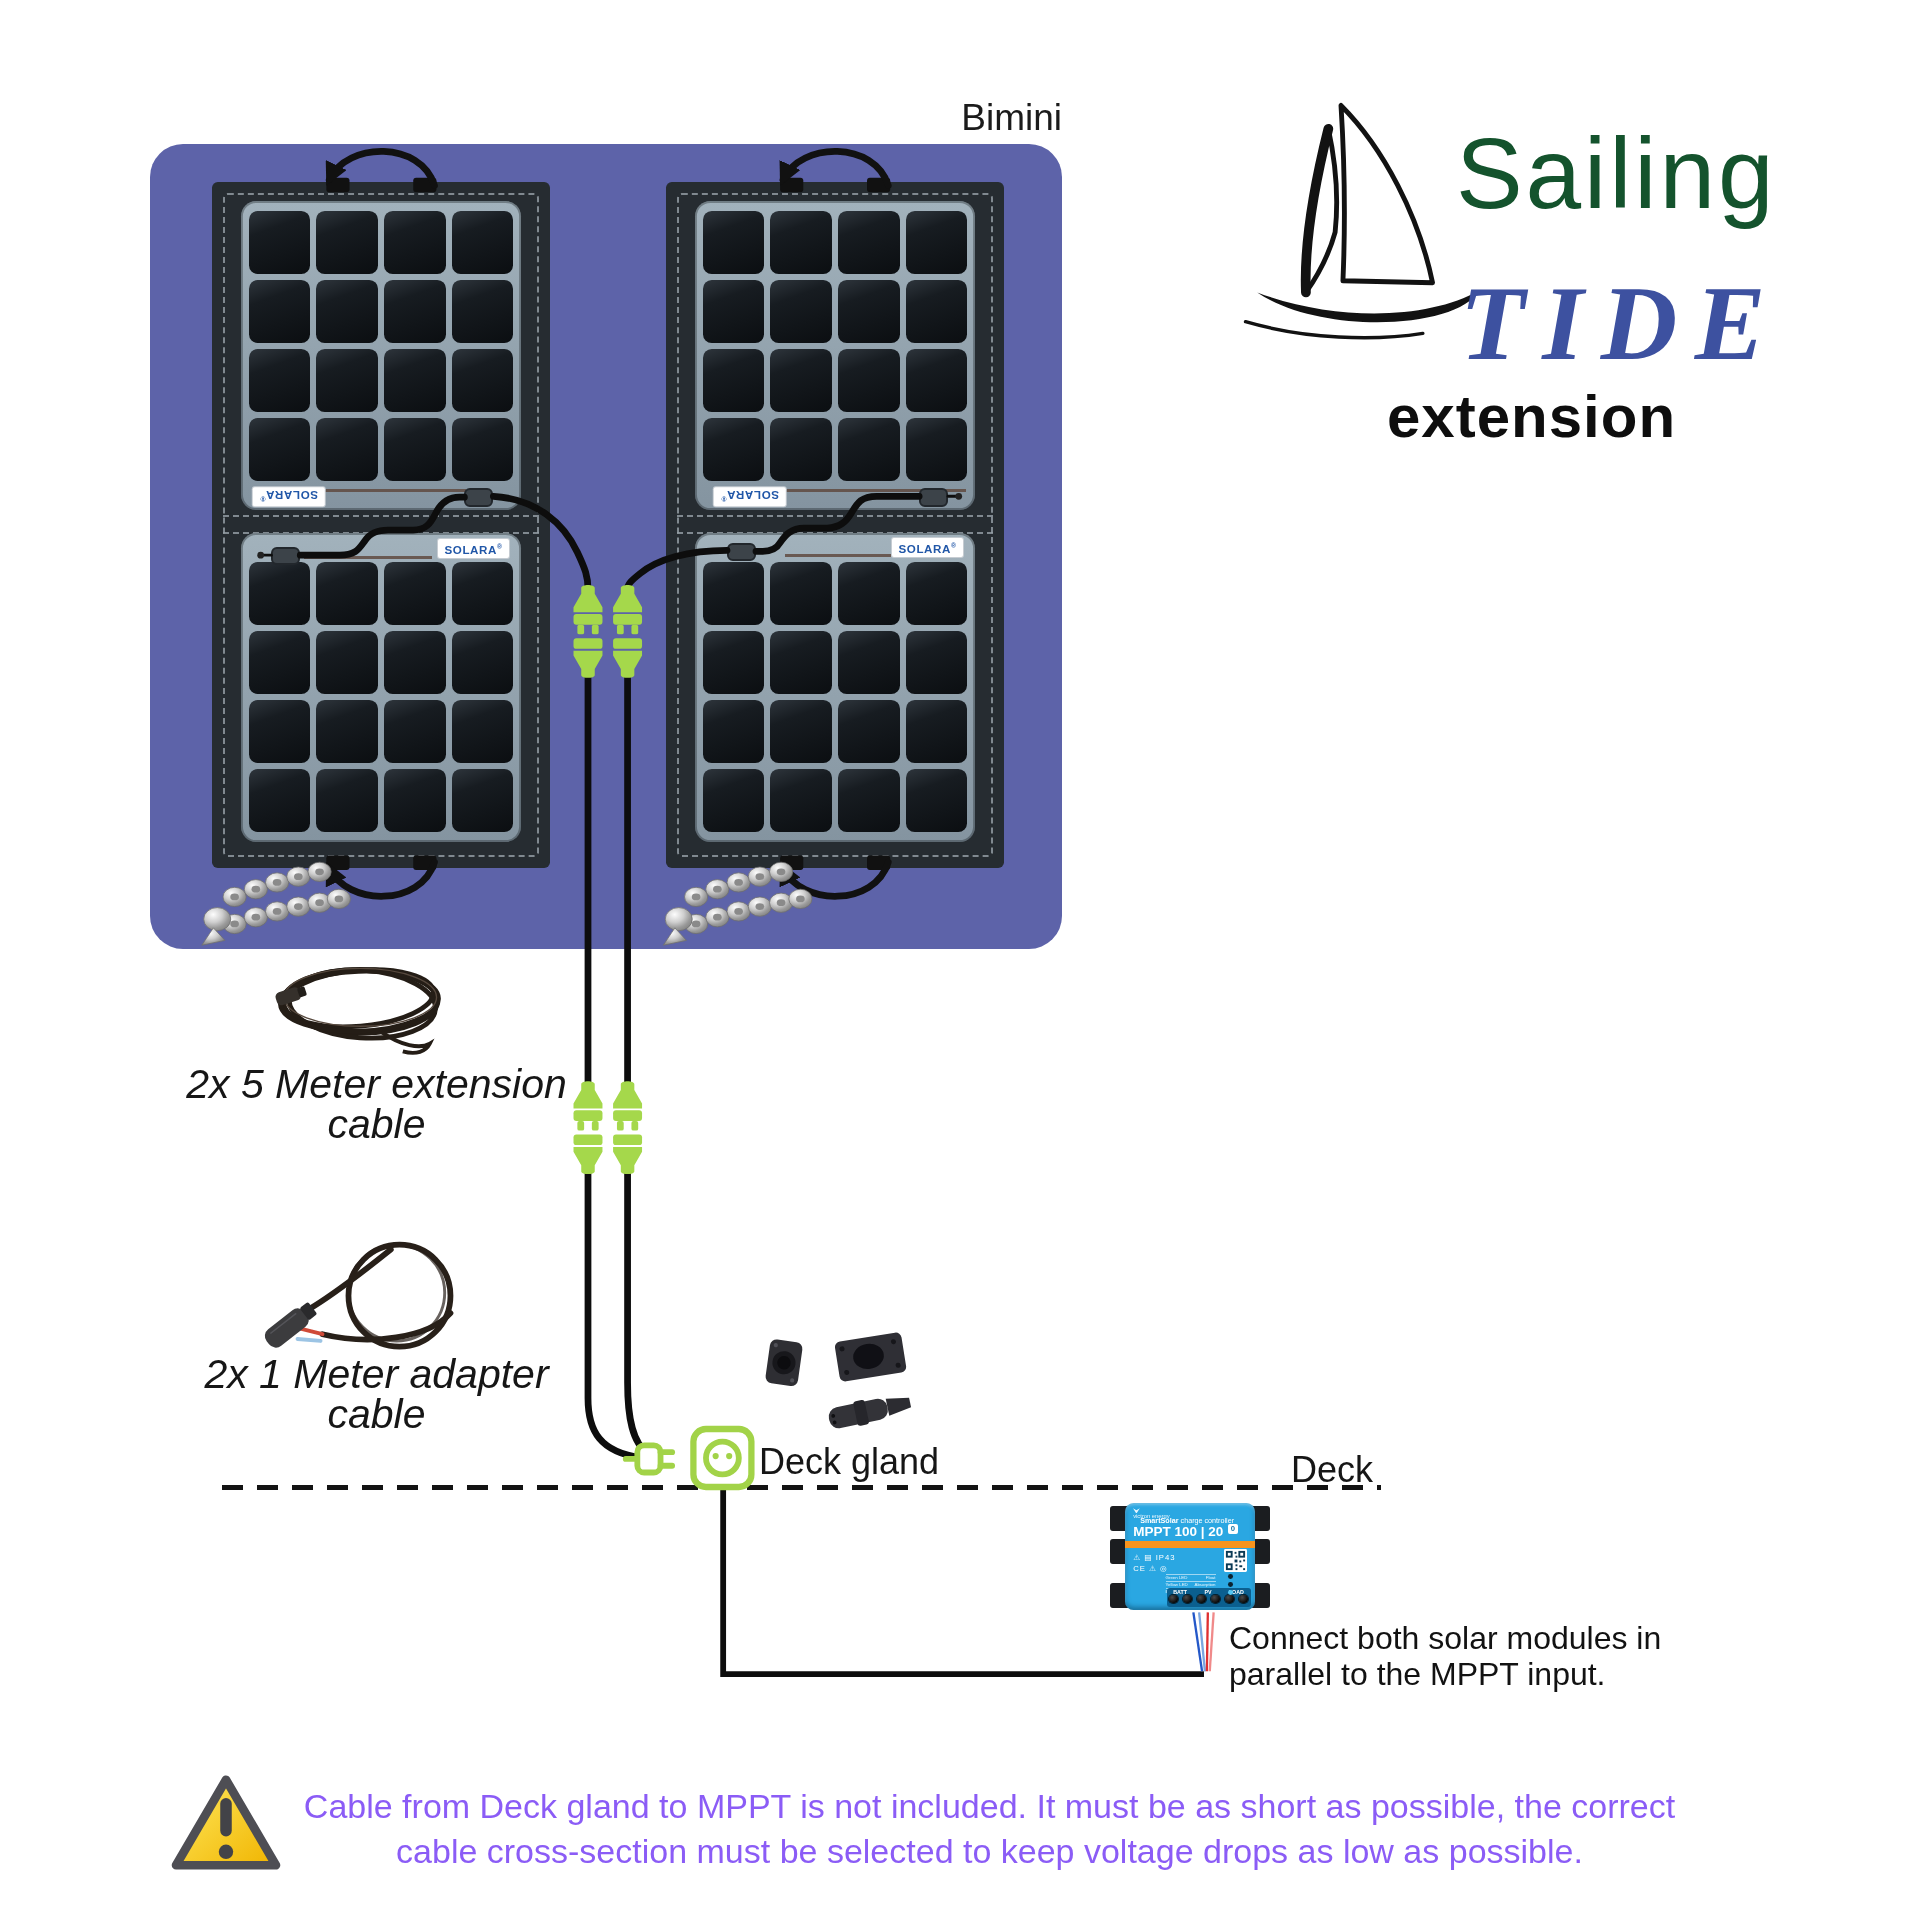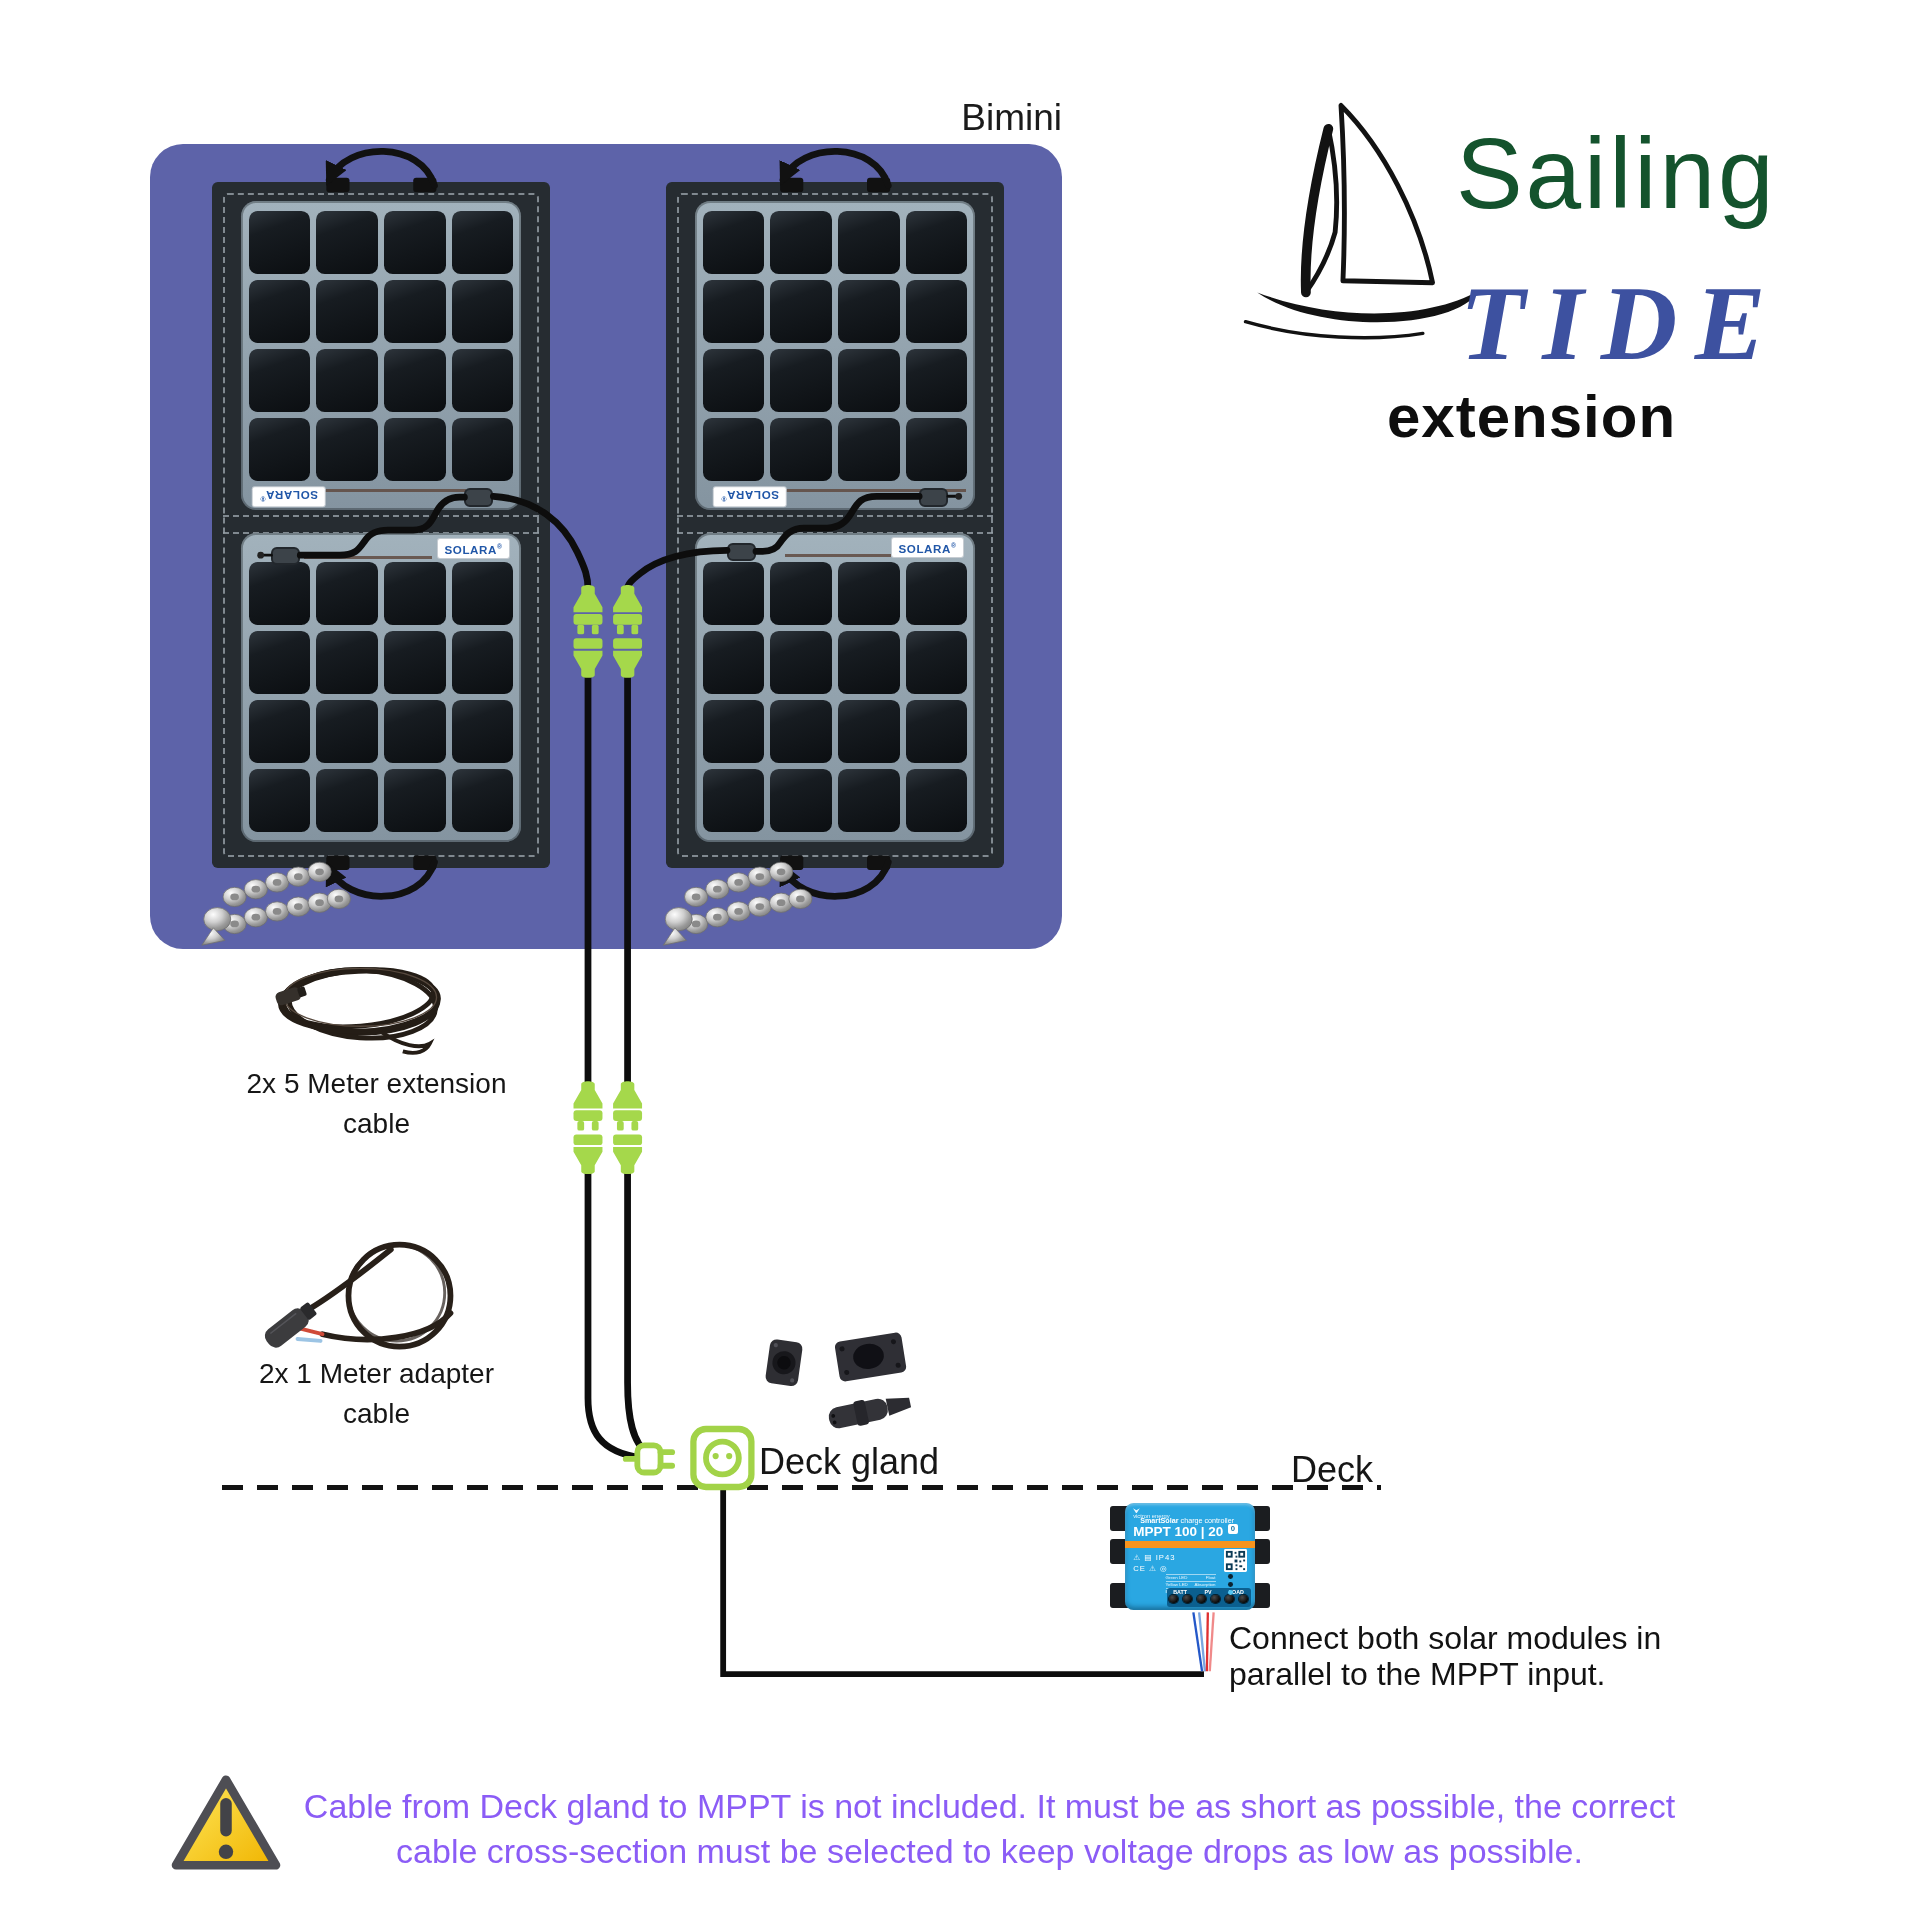--- a/index.html
+++ b/index.html
@@ -37,21 +37,21 @@
   .solara.flip{transform:rotate(180deg);}
   .jbox{position:absolute;width:29px;height:18.3px;background:#3c4349;
         border:2.9px solid #22272c;border-radius:5.8px;box-sizing:border-box;}
   .busline{position:absolute;height:2.9px;background:#5f4a40;opacity:.85;}
 
   
   .deckline{position:absolute;left:222px;top:1485px;width:1159px;height:4.8px;
             background:repeating-linear-gradient(90deg,#131313 0 21px,transparent 21px 35px);}
 
   
-  .biglabel{position:absolute;font-size:28px;line-height:40px;color:#161616;text-align:center;}
+  .biglabel{position:absolute;font-size:41px;line-height:40px;color:#161616;text-align:center;font-style:italic;}
   .inline-label{position:absolute;font-size:36px;color:#161616;}
   .note{position:absolute;font-size:32px;line-height:36px;color:#121212;}
   .warn-text{position:absolute;left:280px;top:1784px;width:1419px;text-align:center;
              font-size:34px;line-height:45px;color:#8b5cf6;}
 
   
   .logo-sailing{position:absolute;left:1456px;top:116px;font-size:100px;color:#14532d;
                 font-weight:400;letter-spacing:2.9px;}
   .logo-tide{position:absolute;left:1460px;top:263px;font-family:"Liberation Serif",serif;
              font-style:italic;font-weight:bold;font-size:106px;color:#3d51a0;

